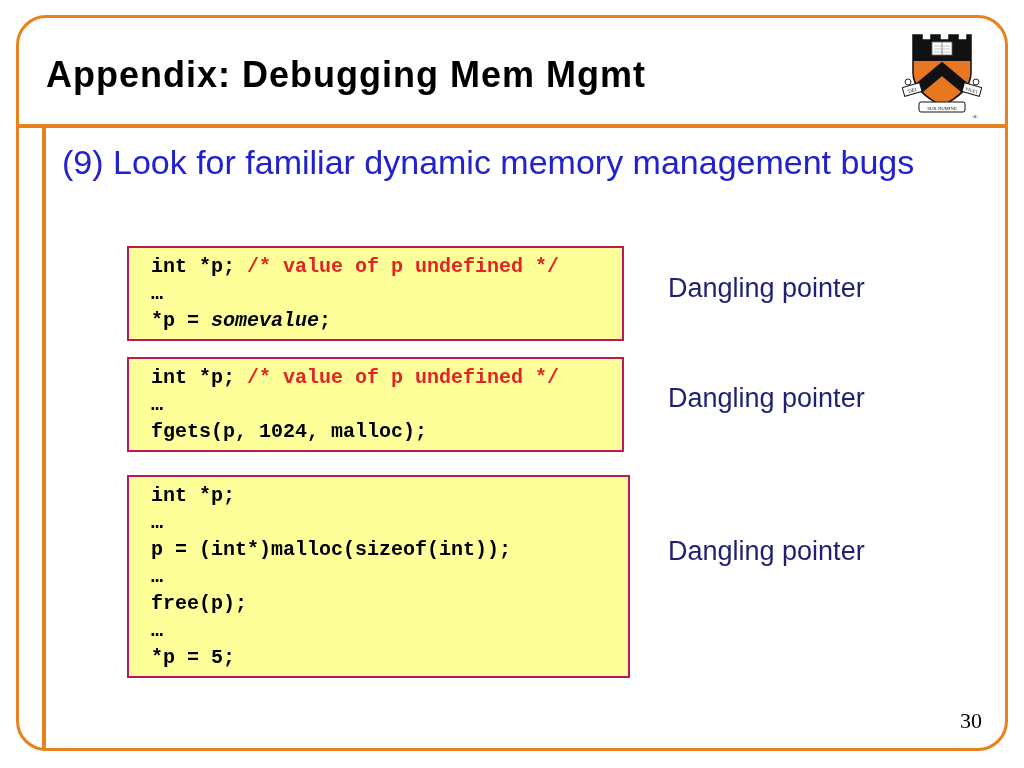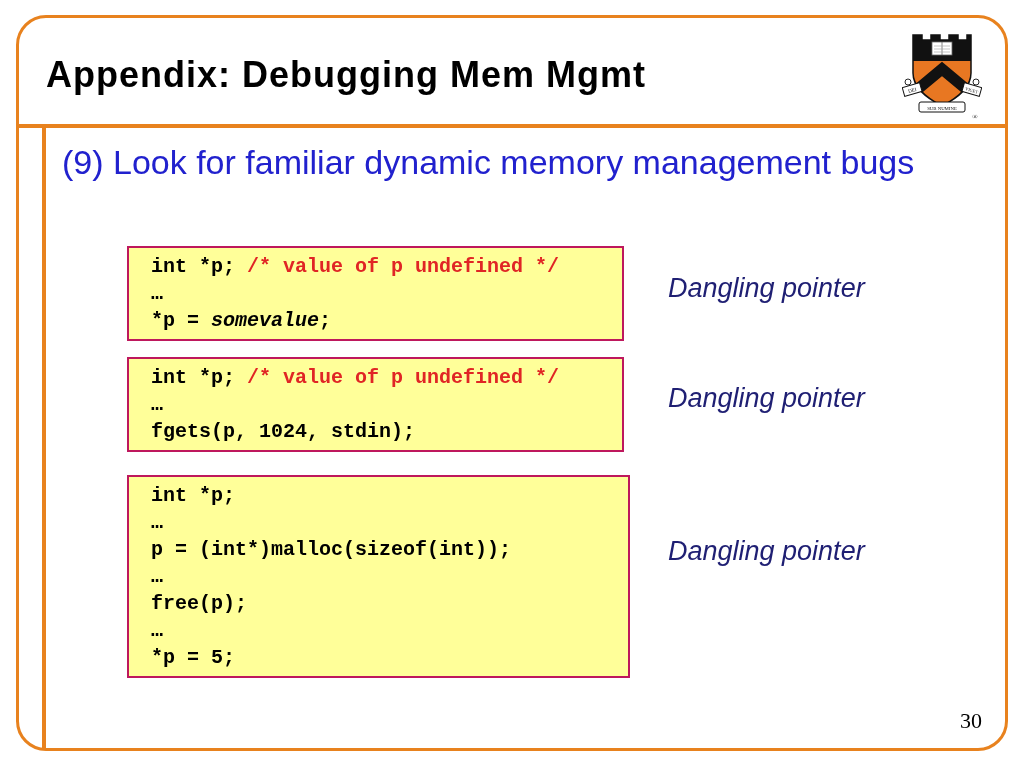--- a/index.html
+++ b/index.html
@@ -88,21 +88,20 @@
   .box-3 { top: 475px; width: 503px; }
   .code-line { white-space: pre; }
   .seg-code { color: #000000; }
   .seg-comment { color: #E02525; }
   .seg-var { color: #000000; font-style: italic; }
   .annotation {
     position: absolute;
     left: 668px;
     font-size: 27px;
     line-height: 32px;
-    font-style: italic;
     color: #1F1F73;
     white-space: nowrap;
   }
   .ann-1 { top: 272px; }
   .ann-2 { top: 382px; }
   .ann-3 { top: 535px; }
   .page-number {
     position: absolute;
     left: 960px; top: 708px;
     font-family: "Liberation Serif", serif;
@@ -163,21 +162,21 @@
 
 
   <div id="codebox-1" class="code-box box-1">
       <div class="code-line"><span class="seg-code">int *p; </span><span class="seg-comment">/* value of p undefined */</span></div>
       <div class="code-line"><span class="seg-code">…</span></div>
       <div class="code-line"><span class="seg-code">*p = </span><span class="seg-var">somevalue</span><span class="seg-code">;</span></div>
     </div>
   <div id="codebox-2" class="code-box box-2">
       <div class="code-line"><span class="seg-code">int *p; </span><span class="seg-comment">/* value of p undefined */</span></div>
       <div class="code-line"><span class="seg-code">…</span></div>
-      <div class="code-line"><span class="seg-code">fgets(p, 1024, stdin);</span></div>
+      <div class="code-line"><span class="seg-code">fgets(p, 1024, malloc);</span></div>
     </div>
   <div id="codebox-3" class="code-box box-3">
       <div class="code-line"><span class="seg-code">int *p;</span></div>
       <div class="code-line"><span class="seg-code">…</span></div>
       <div class="code-line"><span class="seg-code">p = (int*)malloc(sizeof(int));</span></div>
       <div class="code-line"><span class="seg-code">…</span></div>
       <div class="code-line"><span class="seg-code">free(p);</span></div>
       <div class="code-line"><span class="seg-code">…</span></div>
       <div class="code-line"><span class="seg-code">*p = 5;</span></div>
     </div>

